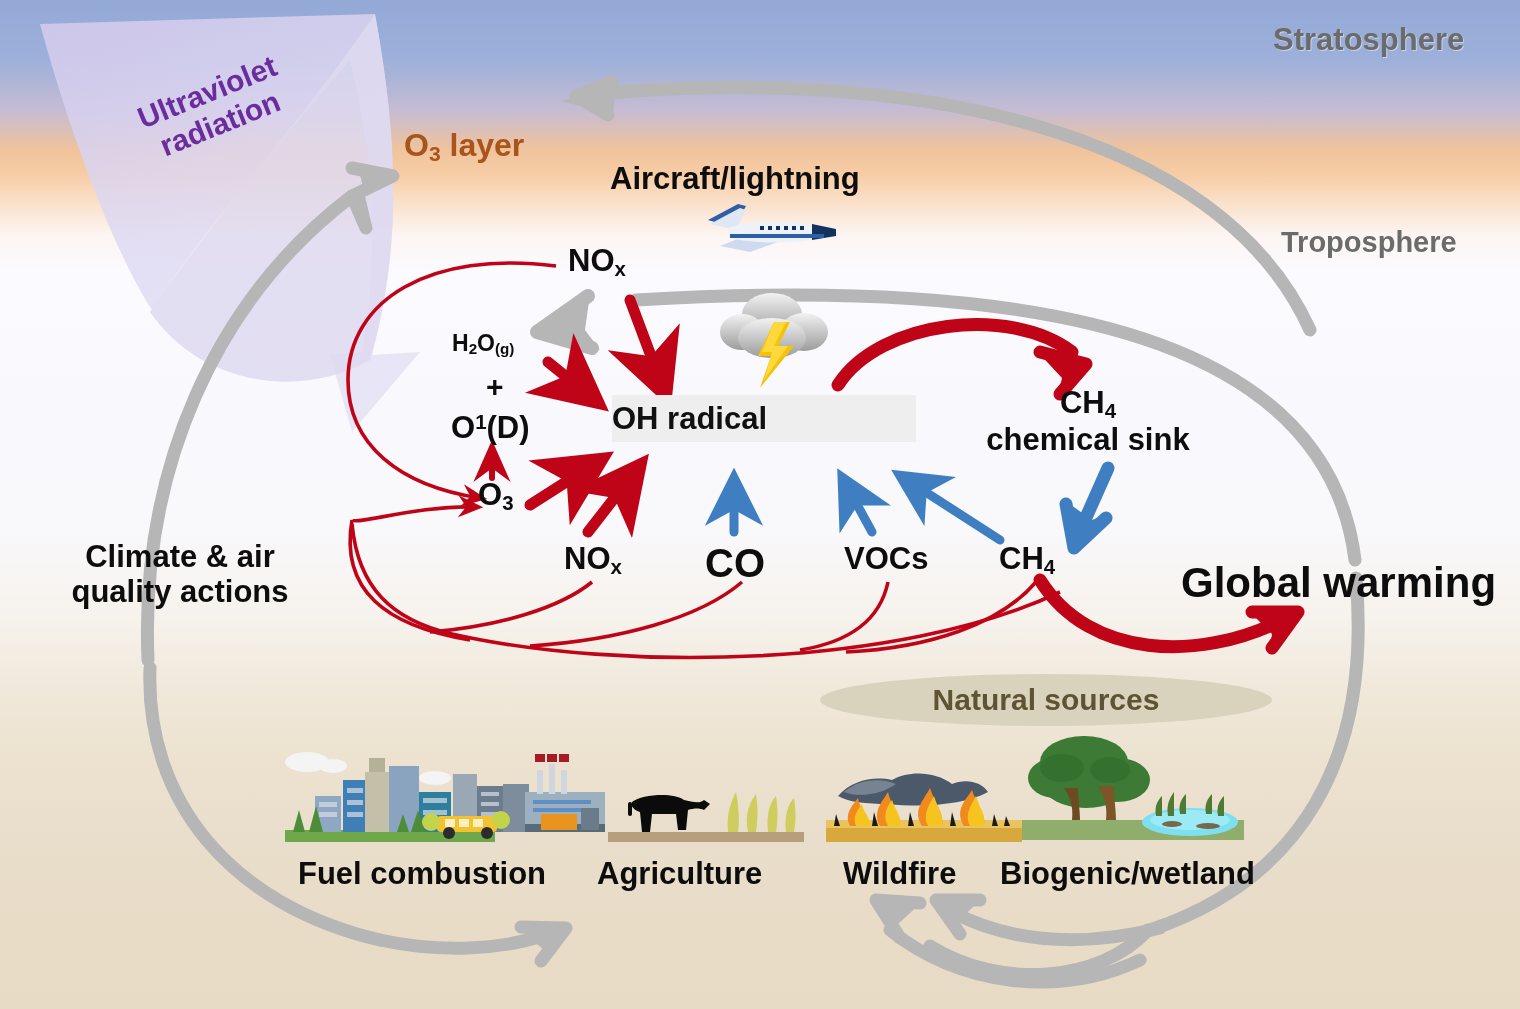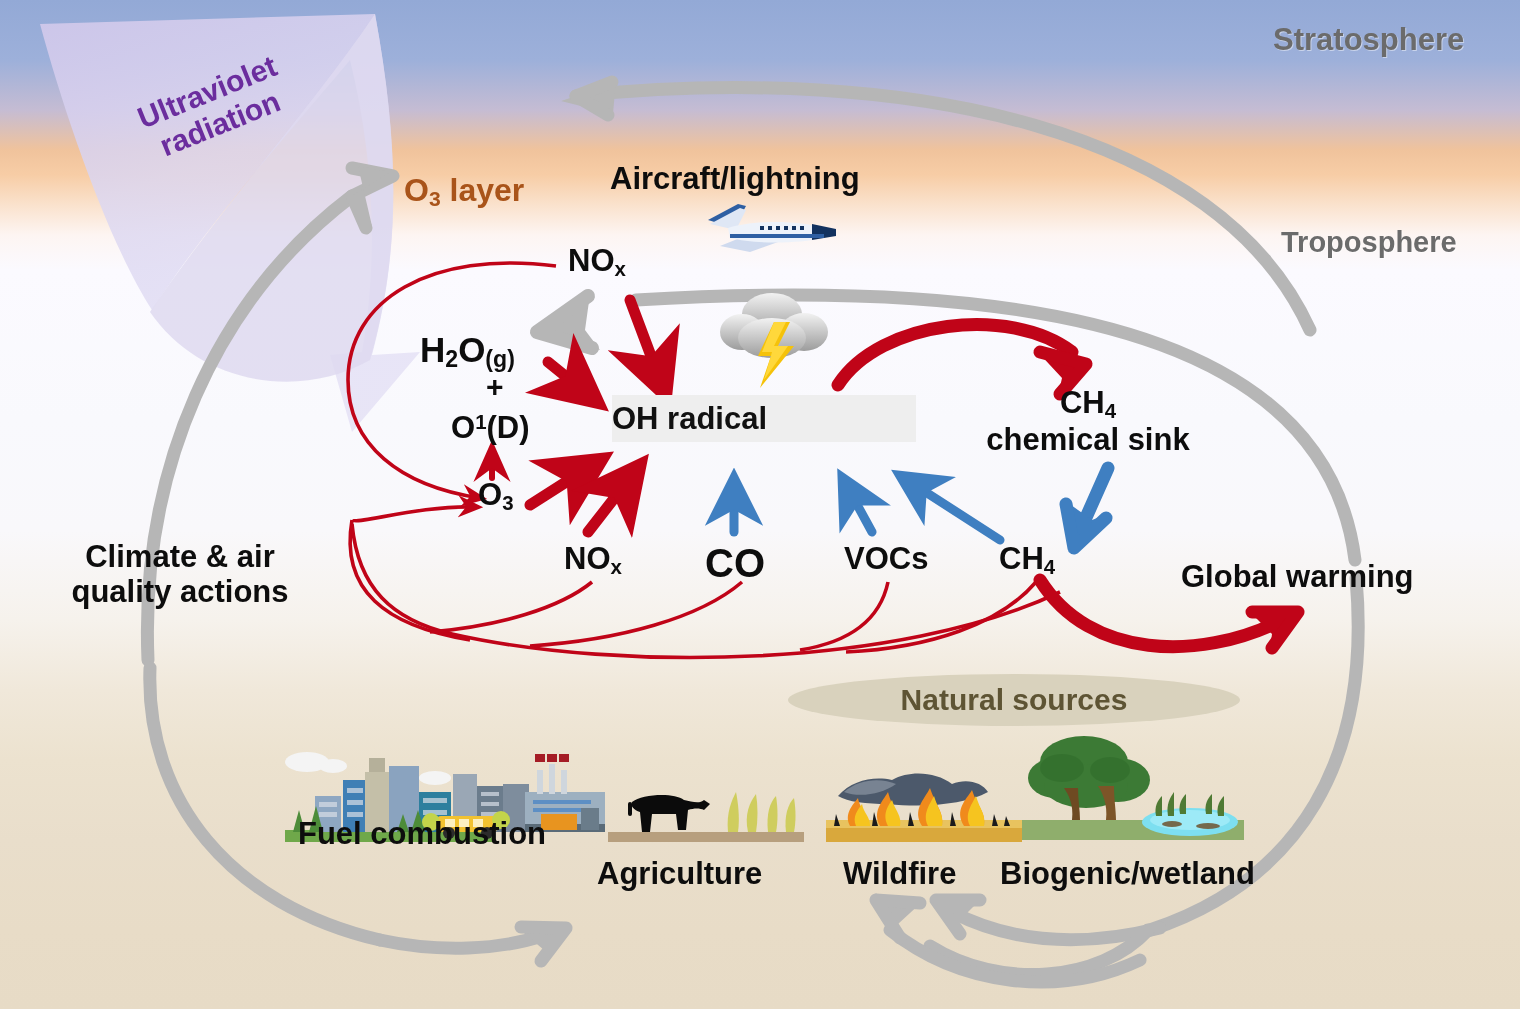--- a/index.html
+++ b/index.html
@@ -38,51 +38,51 @@
     text-shadow:1px 1px 0 rgba(255,255,255,.45);
   }
   #stratosphere-label{left:1273px;top:22px;font-size:31px;}
   #troposphere-label{left:1281px;top:226px;font-size:29px;}
 
   #uv-label{
     left:133px;top:104px;font-size:30px;color:#6b2d9e;
     transform:rotate(-22deg);transform-origin:left top;
     line-height:1.12;text-align:center;
   }
-  #o3layer-label{left:404px;top:127px;font-size:32px;color:#a9541a;margin-top:45px;}
+  #o3layer-label{left:404px;top:127px;font-size:32px;color:#a9541a;}
   #aircraft-label{left:610px;top:161px;font-size:31px;}
   #nox-up-label{left:568px;top:243px;font-size:31px;}
-  #h2o-label{left:420px;top:330px;font-size:35px;text-align:center;}
+  #h2o-label{left:452px;top:330px;font-size:23px;text-align:center;}
   #plus-label{left:486px;top:370px;font-size:30px;}
   #o1d-label{left:451px;top:410px;font-size:31px;}
   #o3-label{left:478px;top:477px;font-size:31px;}
   #nox-low-label{left:564px;top:541px;font-size:31px;}
   #co-label{left:705px;top:541px;font-size:40px;}
   #vocs-label{left:836px;top:541px;font-size:31px;margin-left:8px;}
   #ch4-low-label{left:999px;top:541px;font-size:31px;}
   #ch4sink-label{left:953px;top:385px;font-size:31px;line-height:1.14;text-align:center;width:270px;}
-  #globalwarming-label{left:1181px;top:559px;font-size:31px;}
+  #globalwarming-label{left:1181px;top:559px;font-size:42px;}
   #climate-label{left:54px;top:539px;font-size:31px;line-height:1.14;text-align:center;width:252px;}
 
   #oh-box{
     position:absolute;left:612px;top:395px;width:304px;height:47px;
     background:#eeeeee;display:flex;align-items:center;
   }
   #oh-box span{font-size:31px;font-weight:bold;color:#111;}
 
   .pill{
     position:absolute;border-radius:50%;
     background:#d9d2bd;display:flex;align-items:center;justify-content:center;
     color:#5e5434;font-weight:bold;font-size:30px;
   }
   #anthropogenic-pill{left:316px;top:674px;width:452px;height:52px;}
-  #natural-pill{left:788px;top:674px;width:452px;height:52px;text-align:right;}
+  #natural-pill{left:820px;top:674px;width:452px;height:52px;text-align:right;}
 
   .src-caption{position:absolute;font-size:31px;font-weight:bold;color:#0d0d0d;white-space:nowrap;}
-  #fuel-caption{left:298px;top:816px;}
+  #fuel-caption{left:298px;top:856px;}
   #agri-caption{left:597px;top:856px;}
   #wildfire-caption{left:843px;top:856px;}
   #biogenic-caption{left:1000px;top:856px;}
 
   .sub{font-size:0.66em;vertical-align:-0.22em;}
   .sup{font-size:0.66em;vertical-align:0.42em;}
 
   .art{position:absolute;}
 </style>
 </head>

